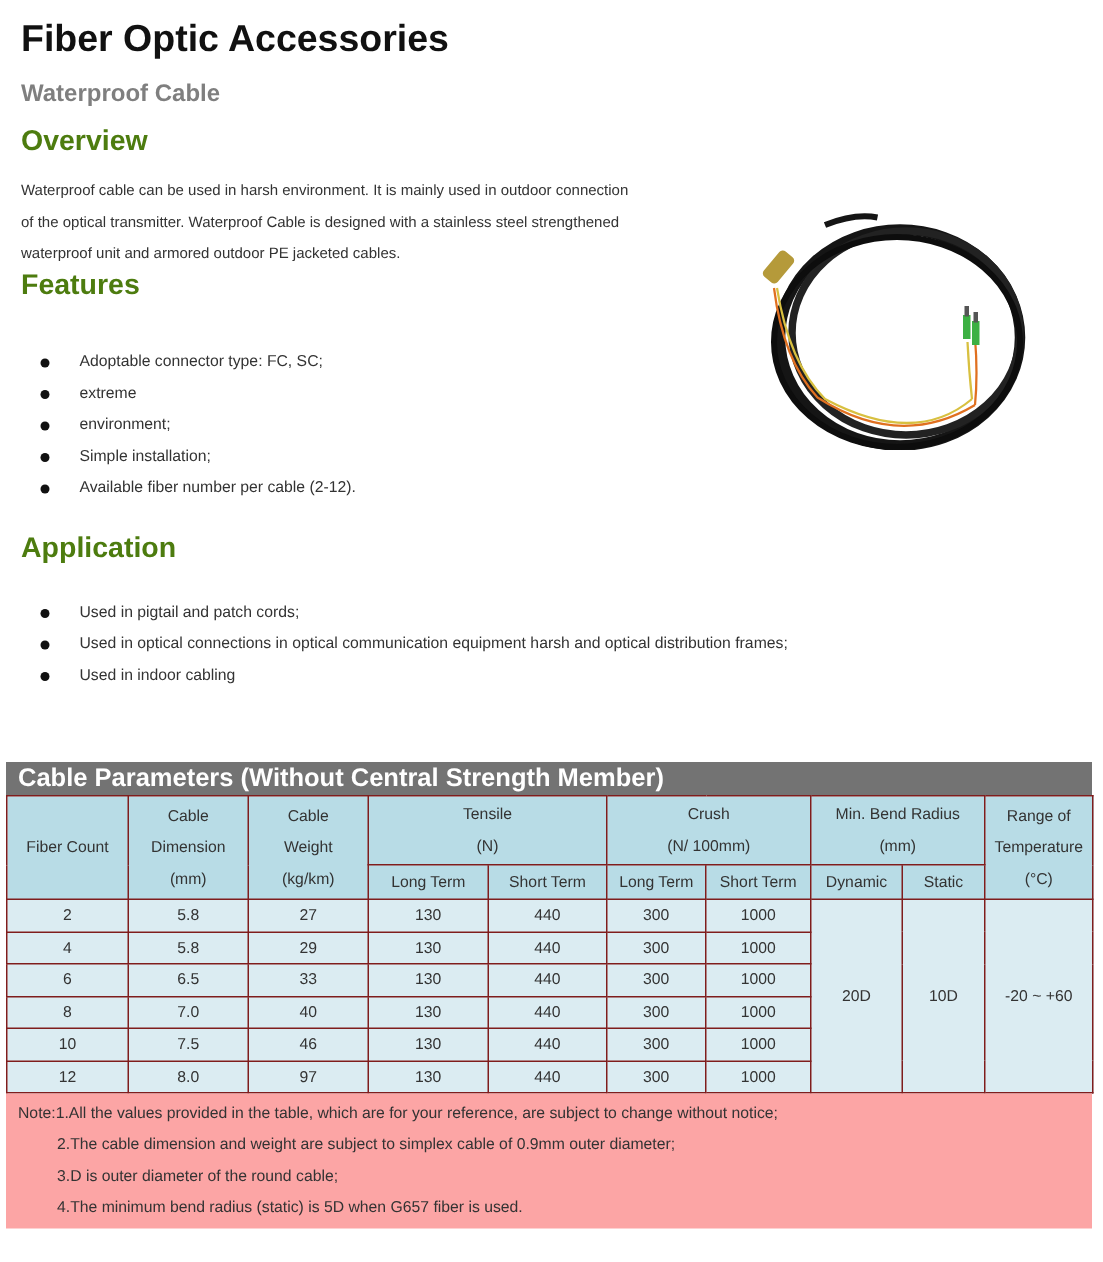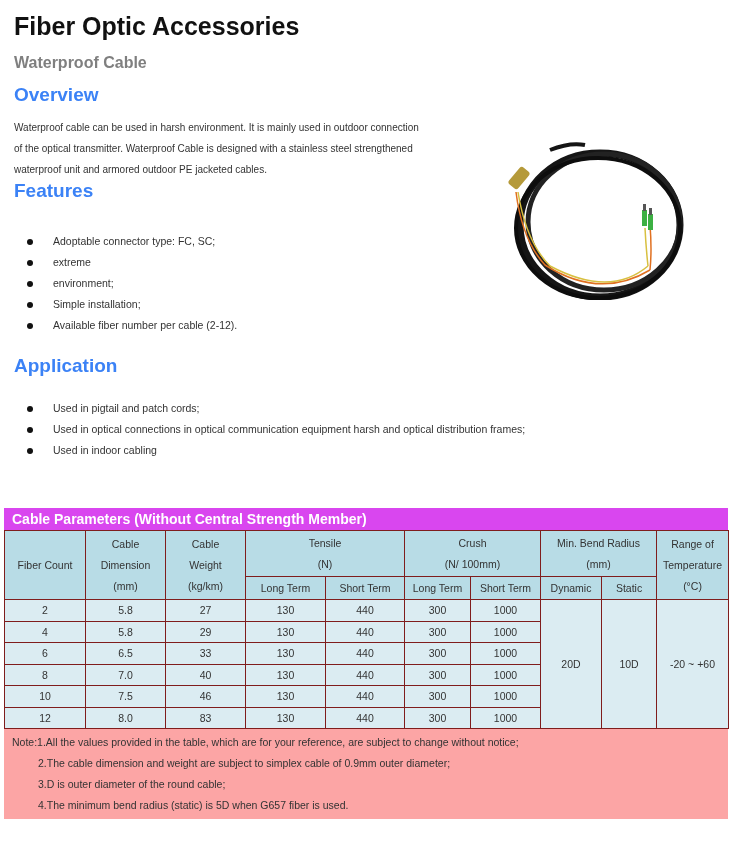--- a/index.html
+++ b/index.html
@@ -1,26 +1,26 @@
 <!DOCTYPE html>
 <html><head>
 <meta charset="utf-8">
 <style>
   html, body { margin: 0; padding: 0; background: #ffffff; }
   body { width: 735px; height: 841px; position: relative; font-family: "Liberation Sans", sans-serif; color: #222; overflow: hidden; }
   .h1 { position: absolute; left: 14px; top: 12px; font-size: 25px; font-weight: bold; color: #111; margin: 0; }
   .h2 { position: absolute; left: 14px; top: 54px; font-size: 16px; font-weight: bold; color: #7f7f7f; margin: 0; }
-  .sec { position: absolute; left: 14px; font-size: 19px; font-weight: bold; color: #3b82f6; margin: 0; }
+  .sec { position: absolute; left: 14px; font-size: 19px; font-weight: bold; color: #4d7c0f; margin: 0; }
   .para { position: absolute; left: 14px; top: 117px; width: 450px; font-size: 10px; line-height: 21px; color: #333; margin: 0; }
   ul.bul { position: absolute; left: 0; margin: 12px; padding: 0; list-style: none; font-size: 10.5px; color: #333; }
   ul.bul li { position: relative; padding-left: 41px; line-height: 21px; }
   ul.bul li .dot { position: absolute; left: 15px; top: 8px; width: 6px; height: 6px; border-radius: 50%; background: #111; }
   .photo { position: absolute; left: 500px; top: 130px; width: 220px; height: 170px; }
   .tbl-wrap { position: absolute; left: 4px; top: 508px; width: 724px; }
-  .tbl-title { background: #d946ef; color: #fff; font-weight: bold; font-size: 14px; height: 22px; line-height: 22px; padding-left: 8px; }
+  .tbl-title { background: #737373; color: #fff; font-weight: bold; font-size: 17px; height: 22px; line-height: 22px; padding-left: 8px; }
   table { border-collapse: collapse; width: 724px; table-layout: fixed; font-size: 10.5px; color: #333; }
   th, td { border: 1px solid #7f1d1d; text-align: center; font-weight: normal; padding: 0; }
   thead th { background: #b8dce6; }
   tbody td { background: #dbecf2; height: 20.5px; }
   .hdr-top { height: 46px; }
   .hdr-top .l2 { line-height: 21px; }
   .hdr-bot { height: 23px; }
   .note { background: #fca5a5; font-size: 10.5px; color: #333; padding: 3px 0 3px 8px; }
   .note div { line-height: 21px; }
   .note .ind { padding-left: 26px; }
@@ -173,21 +173,21 @@
         <td>7.5</td>
         <td>46</td>
         <td>130</td>
         <td>440</td>
         <td>300</td>
         <td>1000</td>
       </tr>
       <tr>
         <td>12</td>
         <td>8.0</td>
-        <td>83</td>
+        <td>97</td>
         <td>130</td>
         <td>440</td>
         <td>300</td>
         <td>1000</td>
       </tr>
     </tbody>
   </table>
   <div class="note">
     <div>Note:1.All the values provided in the table, which are for your reference, are subject to change without notice;</div>
     <div class="ind">2.The cable dimension and weight are subject to simplex cable of 0.9mm outer diameter;</div>

